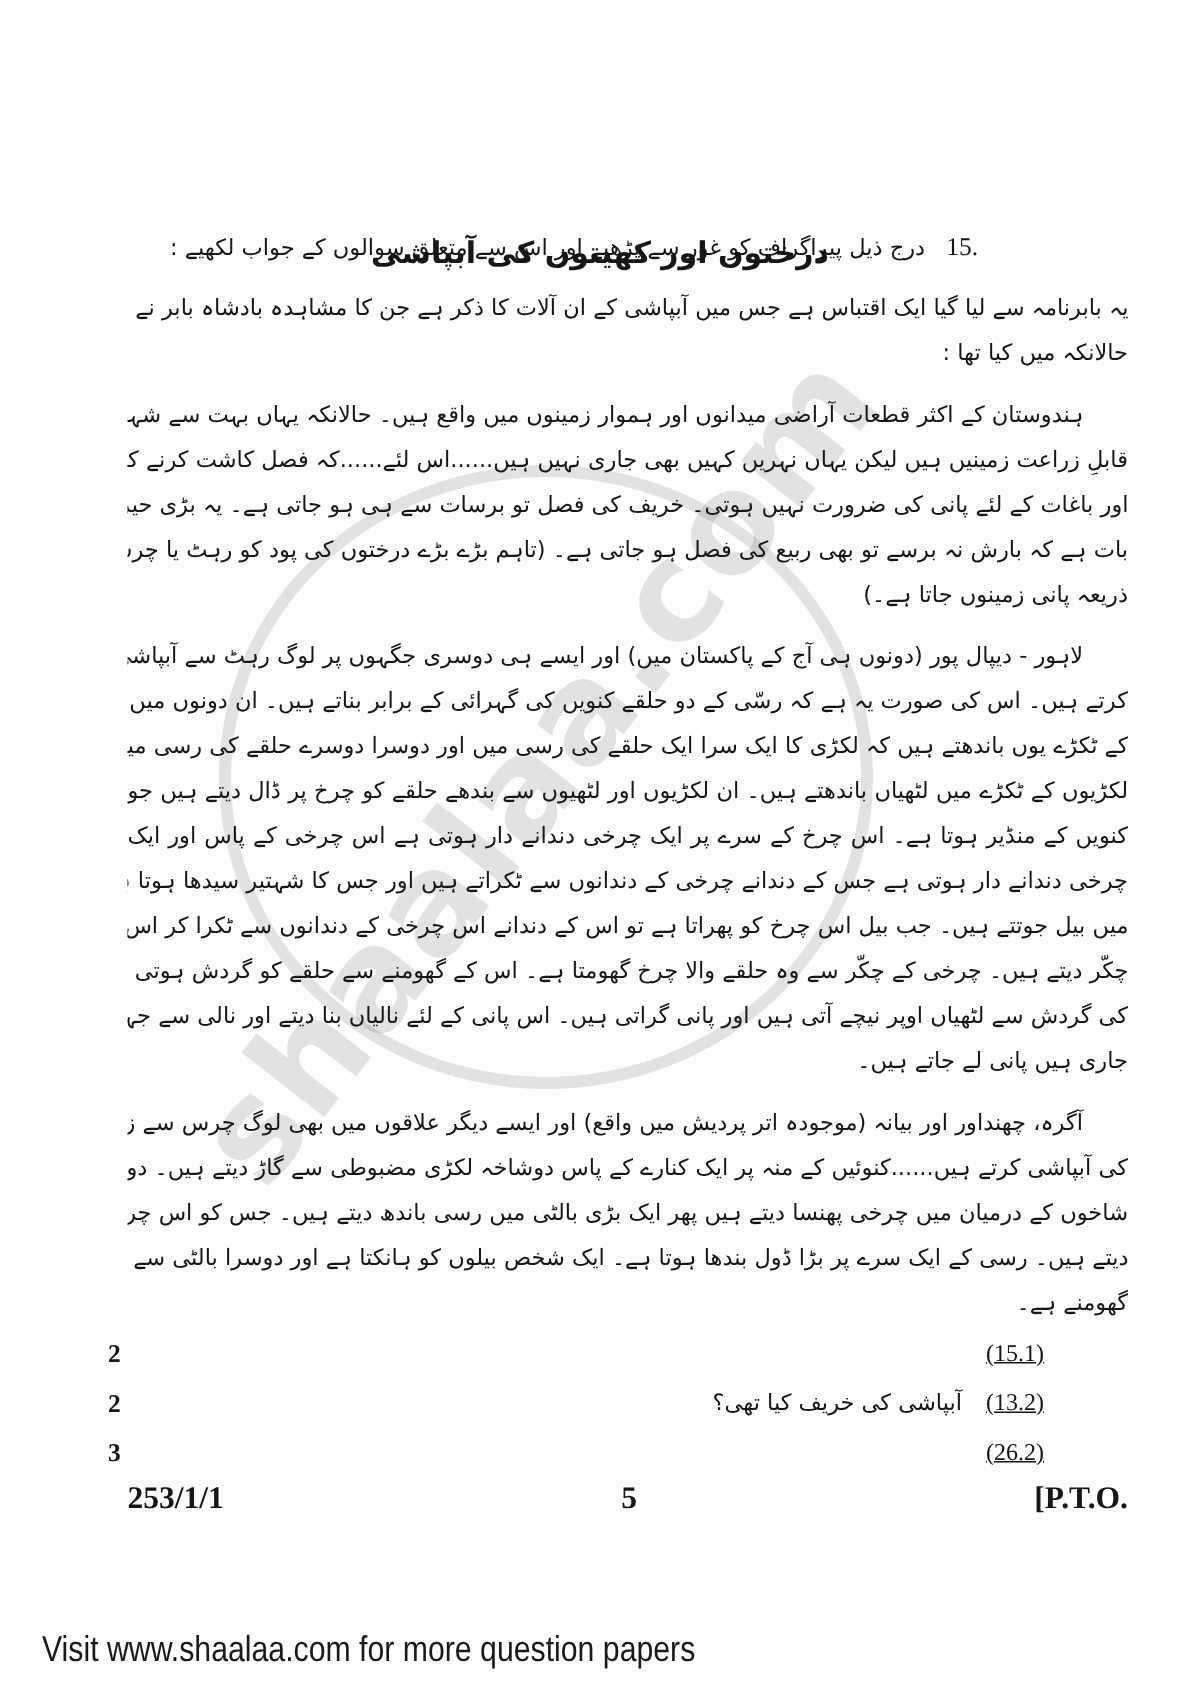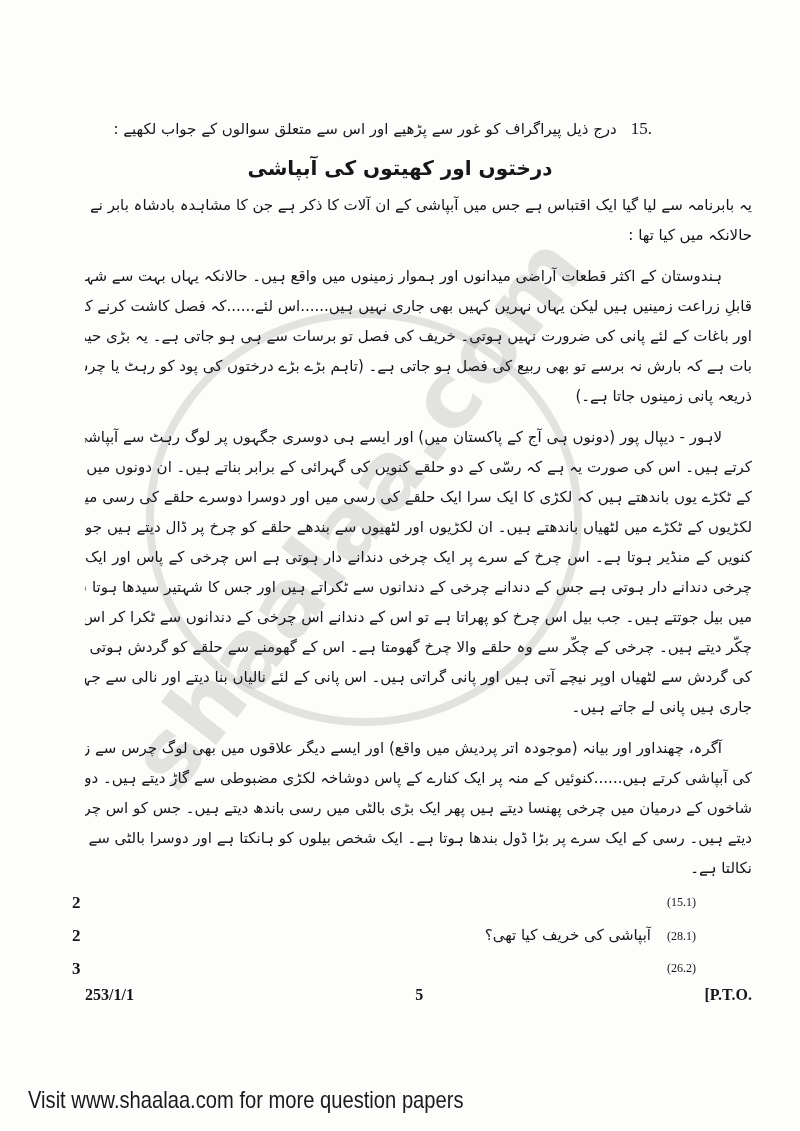--- a/index.html
+++ b/index.html
@@ -24,50 +24,50 @@
     font-family:"DejaVu Sans",sans-serif;
   }
   
   .content{position:absolute;inset:0;z-index:1;}
   .urdu{direction:rtl;font-family:"DejaVu Sans",sans-serif;}
   .q-head{
     position:absolute;top:116px;left:85px;right:48px;
     direction:rtl;display:flex;align-items:baseline;gap:14px;
     padding-right:100px;font-size:15px;line-height:26px;
   }
-  .q-no{font-family:"Liberation Serif",serif;font-size:17px;direction:ltr;}
+  .q-no{font-family:"Liberation Serif",serif;font-size:17px;direction:ltr;margin-top:36px;}
   .passage-title{
     position:absolute;top:152px;left:0;right:0;margin:0;
     text-align:center;direction:rtl;
     font-size:20px;font-weight:bold;line-height:32px;
   }
   .passage{position:absolute;top:190px;left:85px;width:667px;}
   .para{margin:0 0 11px 0;}
   .line{
     direction:rtl;white-space:nowrap;overflow:hidden;
     text-align:justify;text-align-last:justify;
     font-size:15px;line-height:30px;height:30px;
   }
   .line.last{text-align-last:right;}
   .para.indented .line.first{text-indent:30px;}
   
   .subqs{position:absolute;top:886px;left:72px;right:48px;}
   .subq{position:relative;direction:rtl;display:flex;align-items:baseline;gap:16px;
         padding-right:56px;padding-left:60px;font-size:15px;line-height:33px;height:33px;
         white-space:nowrap;overflow:hidden;}
-  .subq .qnum{font-family:"Liberation Serif",serif;font-size:12px;direction:ltr;}
+  .subq .qnum{font-family:"Liberation Serif",serif;font-size:16px;direction:ltr;text-decoration:underline;}
   .subq .marks{
     position:absolute;left:0;top:0;width:30px;direction:ltr;text-align:left;
     font-family:"Liberation Serif",serif;font-weight:bold;font-size:17px;
   }
   
   .footer{
     position:absolute;top:986px;left:85px;right:48px;
     display:flex;justify-content:space-between;align-items:flex-start;
-    font-family:"Liberation Serif",serif;font-weight:bold;font-size:16px;
+    font-family:"Liberation Serif",serif;font-weight:bold;font-size:21px;
   }
   
   .promo{
     position:absolute;top:1086px;left:28px;right:0;height:45px;
     font-family:"Liberation Sans",sans-serif;font-size:24px;color:#191919;
     transform:scaleX(0.84);transform-origin:left center;
     white-space:nowrap;
   }
 </style>
 </head>
@@ -111,31 +111,31 @@
           <div class="line">میں بیل جوتتے ہیں۔ جب بیل اس چرخ کو پھراتا ہے تو اس کے دندانے اس چرخی کے دندانوں سے ٹکرا کر اس کو</div>
           <div class="line">چکّر دیتے ہیں۔ چرخی کے چکّر سے وہ حلقے والا چرخ گھومتا ہے۔ اس کے گھومنے سے حلقے کو گردش ہوتی ہے، حلقے</div>
           <div class="line">کی گردش سے لٹھیاں اوپر نیچے آتی ہیں اور پانی گراتی ہیں۔ اس پانی کے لئے نالیاں بنا دیتے اور نالی سے جہاں</div>
           <div class="line last">جاری ہیں پانی لے جاتے ہیں۔</div>
         </div>
         <div class="para indented">
           <div class="line first">آگرہ، چھنداور اور بیانہ (موجودہ اتر پردیش میں واقع) اور ایسے دیگر علاقوں میں بھی لوگ چرس سے زراعت</div>
           <div class="line">کی آبپاشی کرتے ہیں......کنوئیں کے منہ پر ایک کنارے کے پاس دوشاخہ لکڑی مضبوطی سے گاڑ دیتے ہیں۔ دونوں</div>
           <div class="line">شاخوں کے درمیان میں چرخی پھنسا دیتے ہیں پھر ایک بڑی بالٹی میں رسی باندھ دیتے ہیں۔ جس کو اس چرخی پر ڈال</div>
           <div class="line">دیتے ہیں۔ رسی کے ایک سرے پر بڑا ڈول بندھا ہوتا ہے۔ ایک شخص بیلوں کو ہانکتا ہے اور دوسرا بالٹی سے پانی</div>
-          <div class="line last">نکالتا ہے۔</div>
+          <div class="line last">گھومنے ہے۔</div>
         </div>
       </div>
 
     <div class="subqs" id="subqs">
         <div class="subq">
           <span class="qnum">(15.1)</span>
           <span class="marks">2</span>
         </div>
         <div class="subq">
-          <span class="qnum">(28.1)</span>
+          <span class="qnum">(13.2)</span>
           <span class="urdu">آبپاشی کی خریف کیا تھی؟</span>
           <span class="marks">2</span>
         </div>
         <div class="subq">
           <span class="qnum">(26.2)</span>
           <span class="marks">3</span>
         </div>
       </div>
 
     <div class="footer">

